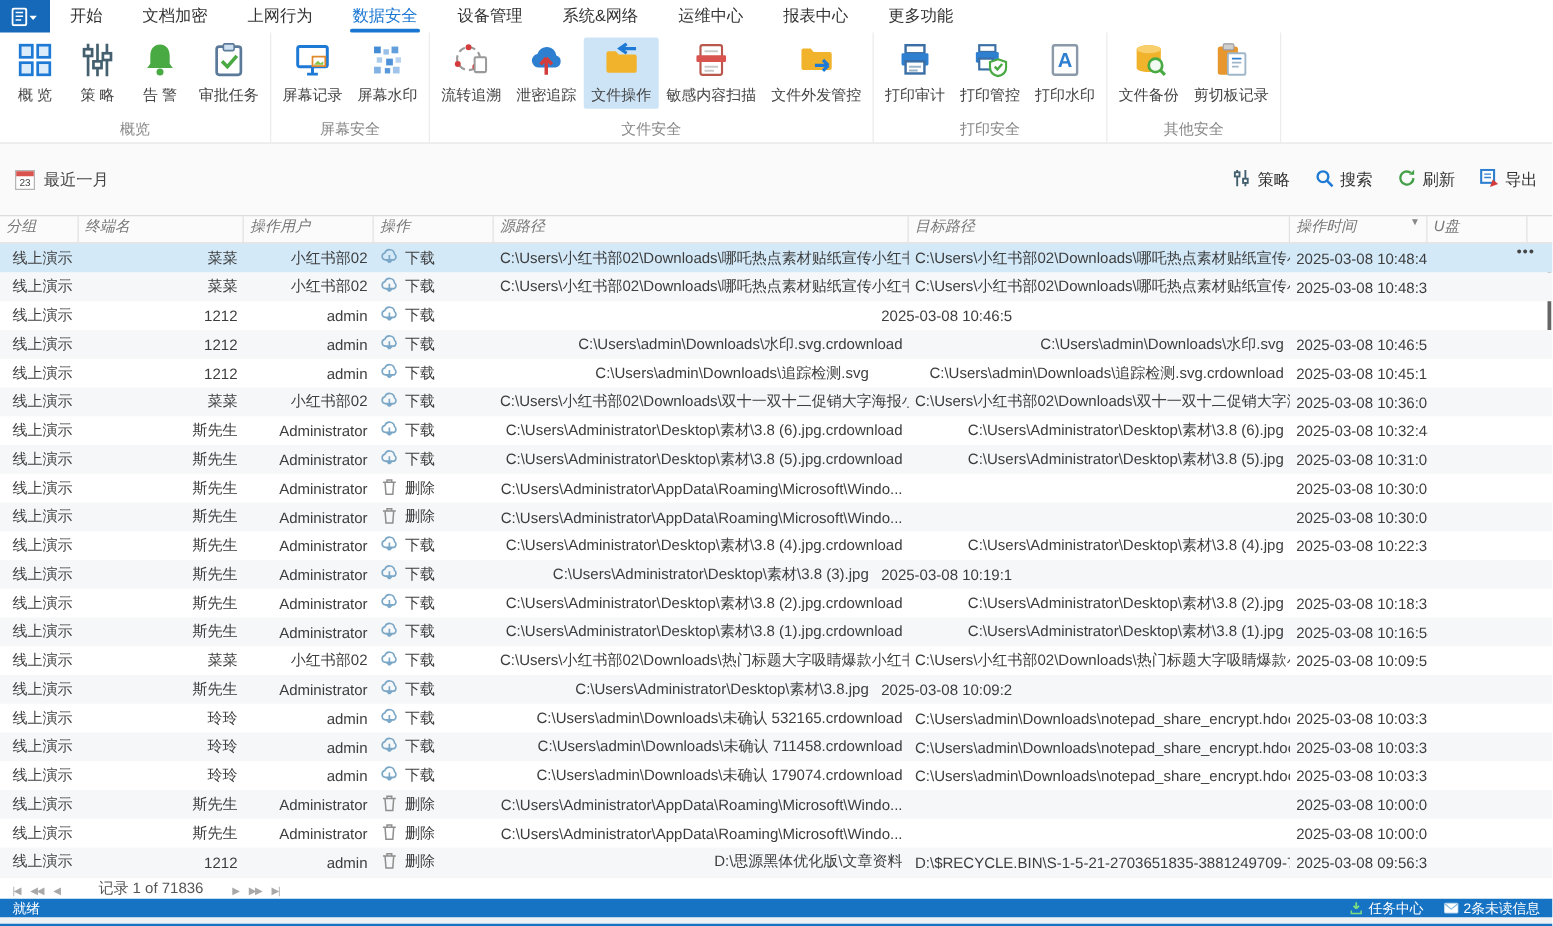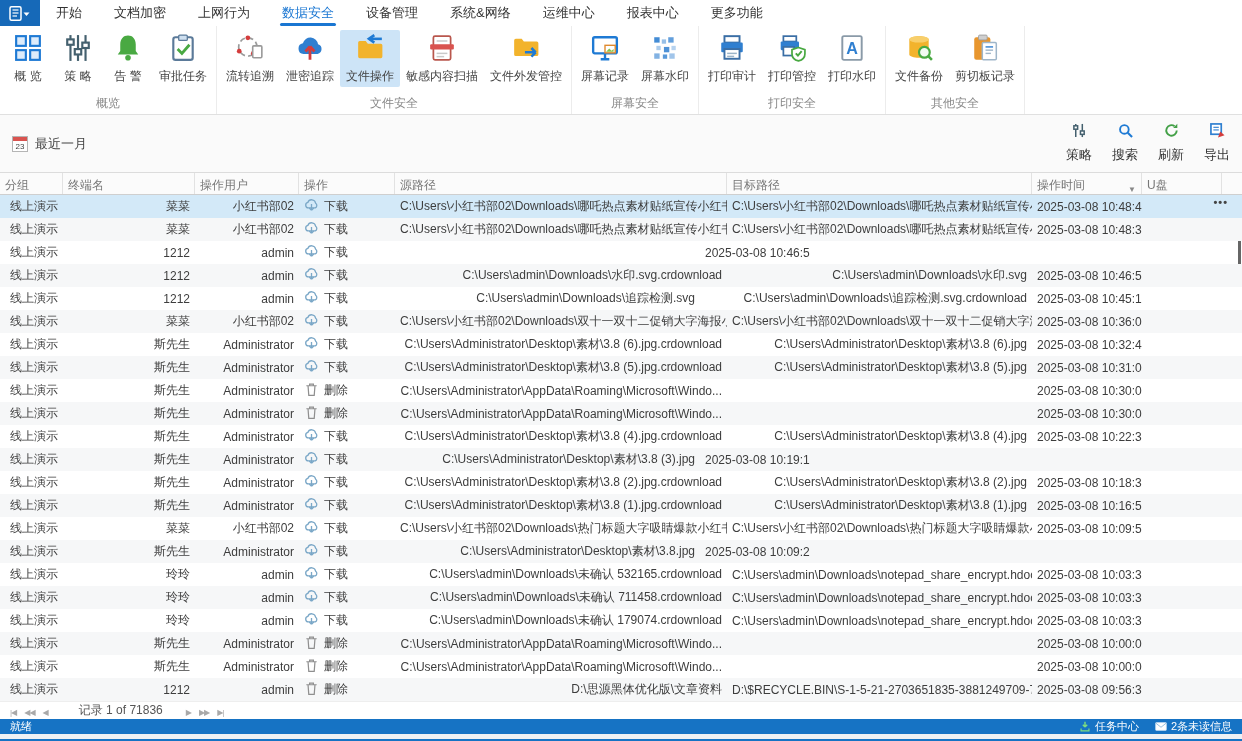--- a/index.html
+++ b/index.html
@@ -22,26 +22,26 @@
   .ritem.selected { background:#cde4f7; }
   .ritem svg { width:28px; height:28px; }
   .rlabel-group { height:20px; text-align:center; color:#888; font-size:12px; line-height:18px; }
 
   
   .filterbar { height:57px; background:#fafafa; display:flex; align-items:center; justify-content:space-between; padding:0 12px; }
   .filter-left { display:flex; align-items:center; gap:7px; color:#444; font-size:13px; cursor:pointer; }
   .calicon { width:16px; height:16px; border:1px solid #b5b5b5; background:#fff; position:relative; font-size:8px; text-align:center; line-height:20px; color:#444; }
   .calicon::before { content:""; position:absolute; top:0; left:0; right:0; height:4px; background:#d9534f; }
   .filter-actions { display:flex; gap:20px; align-items:center; }
-  .faction { display:flex; align-items:center; gap:5px; color:#333; font-size:13px; cursor:pointer;flex-direction:column; }
+  .faction { display:flex; align-items:center; gap:5px; color:#333; font-size:13px; cursor:pointer; }
   .faction svg { width:15px; height:15px; }
 
   
   .thead { height:23px; display:flex; background:#fbfbfb; border-top:1px solid #dcdcdc; border-bottom:1px solid #cfcfcf; color:#777; }
-  .th { padding:0 5px; display:flex; align-items:flex-end; border-right:1px solid #e2e2e2; position:relative; white-space:nowrap; overflow:hidden; cursor:pointer; }
+  .th { padding:0 5px; display:flex; align-items:flex-start; border-right:1px solid #e2e2e2; position:relative; white-space:nowrap; overflow:hidden; cursor:pointer;font-style:italic; }
   .th.thfill { border-right:none; }
   .thfilter { position:absolute; right:5px; font-size:8px; color:#888; }
   .tbody { position:relative; height:506px; background:#fff; }
   .tr { height:23px; display:flex; align-items:center; position:relative; cursor:pointer;text-align:right; }
   .tr.alt { background:#f6f7f8; }
   .tr.selected { background:#d3e9f8; }
   .td { padding:0 5px; white-space:nowrap; overflow:hidden; font-size:12px; color:#3d3d3d; }
   .opcell { display:flex; align-items:center; gap:5px; }
   .opcell svg { width:15px; height:15px; flex:none; }
   .rowmenu { position:absolute; right:14px; top:1px; color:#444; font-weight:bold; letter-spacing:1px; font-size:11px; cursor:pointer; }
@@ -124,67 +124,20 @@
               <path d="M8 14l4 4 7-8" fill="none" stroke="#49a942" stroke-width="2.6"></path>
             </svg></span>
           <span class="rilabel">审批任务</span>
         </div>
       </div>
       <div class="rlabel-group">概览</div>
     </div>
     <div class="rgroup">
       <div class="ritems">
         <div class="ritem">
-          <span class="ricon"><svg viewBox="0 0 26 26" fill="none">
-              <circle cx="11" cy="12" r="8.5" stroke="#9a9a9a" stroke-width="1.6" stroke-dasharray="5 3"></circle>
-              <circle cx="11" cy="3.5" r="2.2" fill="#d43c3c"></circle>
-              <circle cx="3" cy="16" r="2.2" fill="#d43c3c"></circle>
-              <circle cx="16" cy="18" r="2.2" fill="#d43c3c"></circle>
-              <rect x="15.5" y="11" width="8.5" height="11" rx="1" fill="#fff" stroke="#9a9a9a" stroke-width="1.5"></rect>
-            </svg></span>
-          <span class="rilabel">流转追溯</span>
-        </div>
-        <div class="ritem">
-          <span class="ricon"><svg viewBox="0 0 26 26">
-              <path d="M7 18.5a5 5 0 0 1-.6-9.9A7.2 7.2 0 0 1 20.5 9.6 4.6 4.6 0 0 1 20 18.5z" fill="#2f7fd0"></path>
-              <path d="M13 24V11.5M13 11.5l-4.2 4.7M13 11.5l4.2 4.7" stroke="#d43c3c" stroke-width="2.6" fill="none"></path>
-            </svg></span>
-          <span class="rilabel">泄密追踪</span>
-        </div>
-        <div class="ritem selected">
-          <span class="ricon"><svg viewBox="0 0 26 26">
-              <path d="M2 8a1.5 1.5 0 0 1 1.5-1.5H9l2 2.5h12A1.5 1.5 0 0 1 24.5 10.5V21a1.5 1.5 0 0 1-1.5 1.5H3.5A1.5 1.5 0 0 1 2 21z" fill="#f2b32c"></path>
-              <path d="M24 4.5H13" stroke="#1e7ad4" stroke-width="2.4" fill="none"></path>
-              <path d="M17 1L12 4.5l5 3.5" fill="none" stroke="#1e7ad4" stroke-width="2.4"></path>
-            </svg></span>
-          <span class="rilabel">文件操作</span>
-        </div>
-        <div class="ritem">
-          <span class="ricon"><svg viewBox="0 0 26 26">
-              <rect x="5" y="2" width="16" height="22" rx="1.5" fill="#fff" stroke="#b9574d" stroke-width="1.6"></rect>
-              <line x1="8" y1="6.5" x2="18" y2="6.5" stroke="#c9c9c9" stroke-width="1.4"></line>
-              <rect x="2" y="9.5" width="22" height="5" rx="1" fill="#d9534f"></rect>
-              <line x1="8" y1="18" x2="18" y2="18" stroke="#c9c9c9" stroke-width="1.4"></line>
-              <line x1="8" y1="21" x2="15" y2="21" stroke="#c9c9c9" stroke-width="1.4"></line>
-            </svg></span>
-          <span class="rilabel">敏感内容扫描</span>
-        </div>
-        <div class="ritem">
-          <span class="ricon"><svg viewBox="0 0 26 26">
-              <path d="M2 6a1.5 1.5 0 0 1 1.5-1.5H9l2 2.5h12A1.5 1.5 0 0 1 24.5 8.5V19a1.5 1.5 0 0 1-1.5 1.5H3.5A1.5 1.5 0 0 1 2 19z" fill="#f2b32c"></path>
-              <path d="M12 17h10M22 17l-4-4M22 17l-4 4" stroke="#1e7ad4" stroke-width="2.4" fill="none"></path>
-            </svg></span>
-          <span class="rilabel">文件外发管控</span>
-        </div>
-      </div>
-      <div class="rlabel-group">文件安全</div>
-    </div>
-    <div class="rgroup">
-      <div class="ritems">
-        <div class="ritem">
           <span class="ricon"><svg viewBox="0 0 26 26">
               <rect x="2" y="3" width="22" height="15" rx="1.5" fill="#fff" stroke="#1e7ad4" stroke-width="2.2"></rect>
               <path d="M9 23.5h8M13 18v5.5" stroke="#1e7ad4" stroke-width="2.2" fill="none"></path>
               <rect x="13" y="10.5" width="9.5" height="7" fill="#fff" stroke="#e08a2e" stroke-width="1.3"></rect>
               <path d="M14 16.5l3-3 2 2 2-1.5v2.5z" fill="#8bc34a"></path>
             </svg></span>
           <span class="rilabel">屏幕记录</span>
         </div>
         <div class="ritem">
           <span class="ricon"><svg viewBox="0 0 26 26" fill="#2f7fd0">
@@ -195,20 +148,67 @@
               <rect x="12" y="12" width="5" height="5" opacity=".85"></rect>
               <rect x="19" y="11" width="4" height="4" opacity=".35"></rect>
               <rect x="3" y="18" width="5" height="5" opacity=".6"></rect>
               <rect x="11" y="19" width="4" height="4" opacity=".8"></rect>
               <rect x="17" y="18" width="5" height="5" opacity=".45"></rect>
             </svg></span>
           <span class="rilabel">屏幕水印</span>
         </div>
       </div>
       <div class="rlabel-group">屏幕安全</div>
+    </div>
+    <div class="rgroup">
+      <div class="ritems">
+        <div class="ritem">
+          <span class="ricon"><svg viewBox="0 0 26 26" fill="none">
+              <circle cx="11" cy="12" r="8.5" stroke="#9a9a9a" stroke-width="1.6" stroke-dasharray="5 3"></circle>
+              <circle cx="11" cy="3.5" r="2.2" fill="#d43c3c"></circle>
+              <circle cx="3" cy="16" r="2.2" fill="#d43c3c"></circle>
+              <circle cx="16" cy="18" r="2.2" fill="#d43c3c"></circle>
+              <rect x="15.5" y="11" width="8.5" height="11" rx="1" fill="#fff" stroke="#9a9a9a" stroke-width="1.5"></rect>
+            </svg></span>
+          <span class="rilabel">流转追溯</span>
+        </div>
+        <div class="ritem">
+          <span class="ricon"><svg viewBox="0 0 26 26">
+              <path d="M7 18.5a5 5 0 0 1-.6-9.9A7.2 7.2 0 0 1 20.5 9.6 4.6 4.6 0 0 1 20 18.5z" fill="#2f7fd0"></path>
+              <path d="M13 24V11.5M13 11.5l-4.2 4.7M13 11.5l4.2 4.7" stroke="#d43c3c" stroke-width="2.6" fill="none"></path>
+            </svg></span>
+          <span class="rilabel">泄密追踪</span>
+        </div>
+        <div class="ritem selected">
+          <span class="ricon"><svg viewBox="0 0 26 26">
+              <path d="M2 8a1.5 1.5 0 0 1 1.5-1.5H9l2 2.5h12A1.5 1.5 0 0 1 24.5 10.5V21a1.5 1.5 0 0 1-1.5 1.5H3.5A1.5 1.5 0 0 1 2 21z" fill="#f2b32c"></path>
+              <path d="M24 4.5H13" stroke="#1e7ad4" stroke-width="2.4" fill="none"></path>
+              <path d="M17 1L12 4.5l5 3.5" fill="none" stroke="#1e7ad4" stroke-width="2.4"></path>
+            </svg></span>
+          <span class="rilabel">文件操作</span>
+        </div>
+        <div class="ritem">
+          <span class="ricon"><svg viewBox="0 0 26 26">
+              <rect x="5" y="2" width="16" height="22" rx="1.5" fill="#fff" stroke="#b9574d" stroke-width="1.6"></rect>
+              <line x1="8" y1="6.5" x2="18" y2="6.5" stroke="#c9c9c9" stroke-width="1.4"></line>
+              <rect x="2" y="9.5" width="22" height="5" rx="1" fill="#d9534f"></rect>
+              <line x1="8" y1="18" x2="18" y2="18" stroke="#c9c9c9" stroke-width="1.4"></line>
+              <line x1="8" y1="21" x2="15" y2="21" stroke="#c9c9c9" stroke-width="1.4"></line>
+            </svg></span>
+          <span class="rilabel">敏感内容扫描</span>
+        </div>
+        <div class="ritem">
+          <span class="ricon"><svg viewBox="0 0 26 26">
+              <path d="M2 6a1.5 1.5 0 0 1 1.5-1.5H9l2 2.5h12A1.5 1.5 0 0 1 24.5 8.5V19a1.5 1.5 0 0 1-1.5 1.5H3.5A1.5 1.5 0 0 1 2 19z" fill="#f2b32c"></path>
+              <path d="M12 17h10M22 17l-4-4M22 17l-4 4" stroke="#1e7ad4" stroke-width="2.4" fill="none"></path>
+            </svg></span>
+          <span class="rilabel">文件外发管控</span>
+        </div>
+      </div>
+      <div class="rlabel-group">文件安全</div>
     </div>
     <div class="rgroup">
       <div class="ritems">
         <div class="ritem">
           <span class="ricon"><svg viewBox="0 0 26 26">
               <rect x="6" y="2" width="14" height="6" fill="#fff" stroke="#3a6ea5" stroke-width="1.8"></rect>
               <rect x="3" y="8" width="20" height="9" rx="1" fill="#2f7fd0"></rect>
               <rect x="6" y="14" width="14" height="9" fill="#fff" stroke="#3a6ea5" stroke-width="1.8"></rect>
               <line x1="8.5" y1="18" x2="17.5" y2="18" stroke="#9ab4c8" stroke-width="1.4"></line>
               <line x1="8.5" y1="20.8" x2="15" y2="20.8" stroke="#9ab4c8" stroke-width="1.4"></line>

